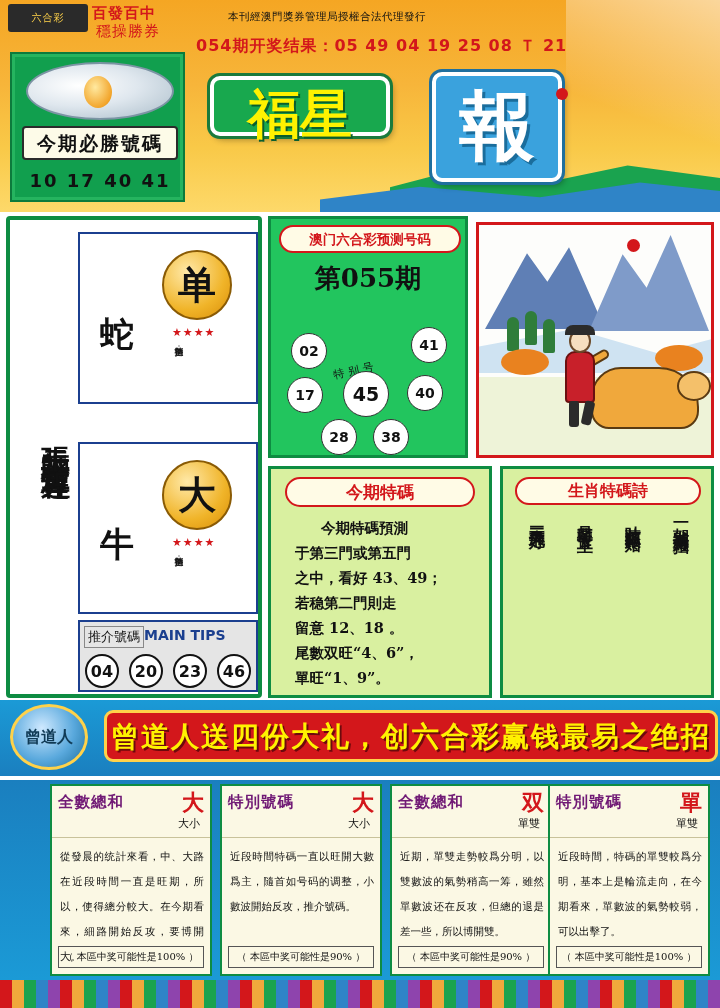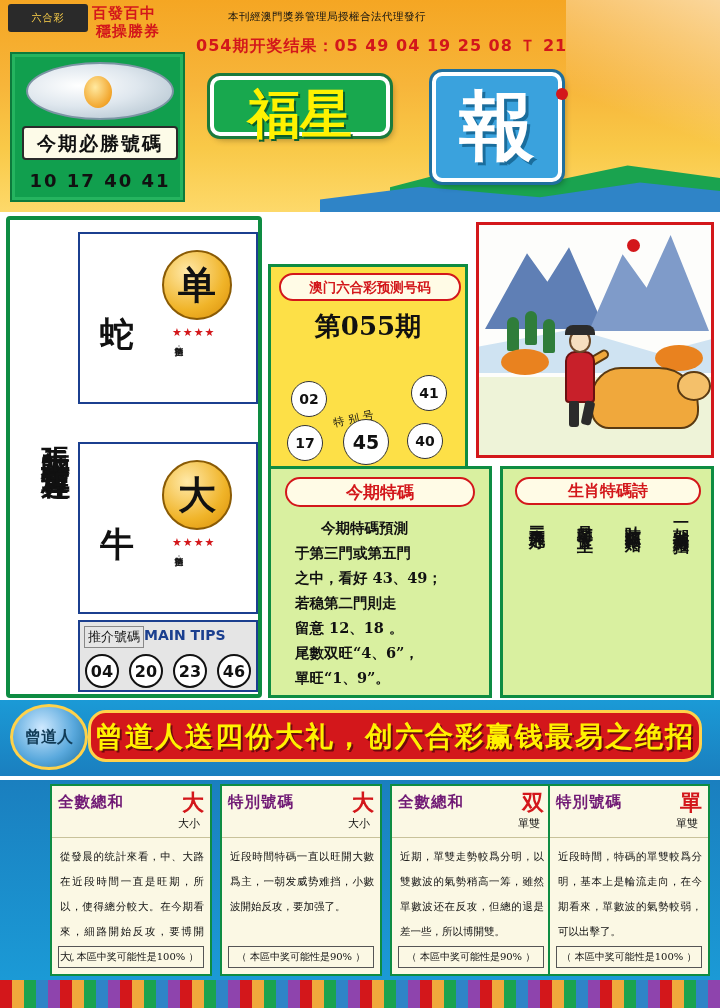--- a/index.html
+++ b/index.html
@@ -23,21 +23,21 @@
     background:#2a2a2a; color:#ffd24a; font-size:10px; line-height:28px;
     text-align:center; border-radius:3px; letter-spacing:1px;
   }
   .hdr-red1 {
     position:absolute; left:92px; top:4px; color:#d3171b;
     font-size:15px; font-weight:bold; letter-spacing:1px;
     font-family:"DejaVu Serif", serif;
   }
   .hdr-red2 {
     position:absolute; left:96px; top:22px; color:#d3171b;
-    font-size:15px; font-weight:bold; letter-spacing:1px;
+    font-size:15px; font-weight:normal; letter-spacing:1px;
     font-family:"DejaVu Serif", serif;
   }
   .hdr-small {
     position:absolute; left:228px; top:10px; font-size:10.5px; color:#111;
     letter-spacing:0.5px;
   }
   .hdr-result {
     position:absolute; left:196px; top:36px; font-size:16px; font-weight:bold;
     color:#d3171b; letter-spacing:1px; font-family:"DejaVu Sans", sans-serif;
   }
@@ -168,21 +168,21 @@
   }
   .tips-nums .n {
     width:34px; height:34px; border-radius:50%; border:2px solid #111;
     background:#fff; color:#111; font-size:16px; font-weight:bold;
     display:flex; align-items:center; justify-content:center;
   }
 
   
   .pred {
     position:absolute; left:268px; top:216px; width:200px; height:242px;
-    background:#fde047; border:3px solid #0e8c42;margin-top:48px;
+    background:#22c55e; border:3px solid #0e8c42;
   }
   .pred-title {
     position:absolute; left:8px; top:6px; width:182px; height:28px;
     background:#fffbe6; border:2px solid #d3171b; border-radius:14px;
     color:#d3171b; font-size:13.5px; font-weight:bold; text-align:center; line-height:24px;
     font-family:"DejaVu Serif", serif;
   }
   .pred-period {
     position:absolute; left:0; top:42px; width:194px; text-align:center;
     font-size:26px; font-weight:bold; color:#111; font-family:"DejaVu Serif", serif;
@@ -307,22 +307,22 @@
     font-size:16px; line-height:22px; color:#111; font-weight:bold;
     font-family:"DejaVu Serif", serif; letter-spacing:2px;
   }
 
   
   .banner {
     position:absolute; left:0px; top:700px; width:720px; height:76px;
     background: linear-gradient(180deg,#1b9ad6 0%, #1a7fbf 100%);
   }
   .banner-inner {
-    position:absolute; left:88px; top:10px; width:614px; height:52px;
-    background:#d3171b; border:3px solid #ffd24a; border-radius:18px;
+    position:absolute; left:104px; top:10px; width:614px; height:52px;
+    background:#d3171b; border:3px solid #ffd24a; border-radius:9px;
   }
   .banner-inner span {
     display:block; text-align:center; line-height:48px; color:#fff200;
     font-size:28px; font-weight:bold; font-family:"DejaVu Serif", serif;
     letter-spacing:2px; text-shadow:2px 2px 0 #6d0a0d;
   }
   .banner-logo {
     position:absolute; left:10px; top:4px; width:78px; height:66px;
     border-radius:50%;
     background: radial-gradient(circle at 40% 35%, #cfe9ff 0%, #5aa9dd 55%, #1a6d9c 100%);
@@ -526,21 +526,21 @@
       <div class="card-body">從發晨的统計來看，中、大路在近段時間一直是旺期，所以，使得總分較大。在今期看來，細路開始反攻，要博開大。</div>
       <div class="card-foot">（ 本區中奖可能性是100% ）</div>
     </div>
 
     <div class="card c1">
       <div class="card-head">
         <div class="card-title">特別號碼</div>
         <div class="card-badge">大</div>
         <div class="card-sub">大小</div>
       </div>
-      <div class="card-body">近段時間特碼一直以旺開大數爲主，一朝发威势难挡，小數波開始反攻，要加强了。</div>
+      <div class="card-body">近段時間特碼一直以旺開大數爲主，隨首如号码的调整，小數波開始反攻，推介號碼。</div>
       <div class="card-foot">（ 本區中奖可能性是90% ）</div>
     </div>
 
     <div class="card c2">
       <div class="card-head">
         <div class="card-title">全數總和</div>
         <div class="card-badge">双</div>
         <div class="card-sub">單雙</div>
       </div>
       <div class="card-body">近期，單雙走勢較爲分明，以雙數波的氣勢稍高一筹，雖然單數波还在反攻，但總的退是差一些，所以博開雙。</div>

